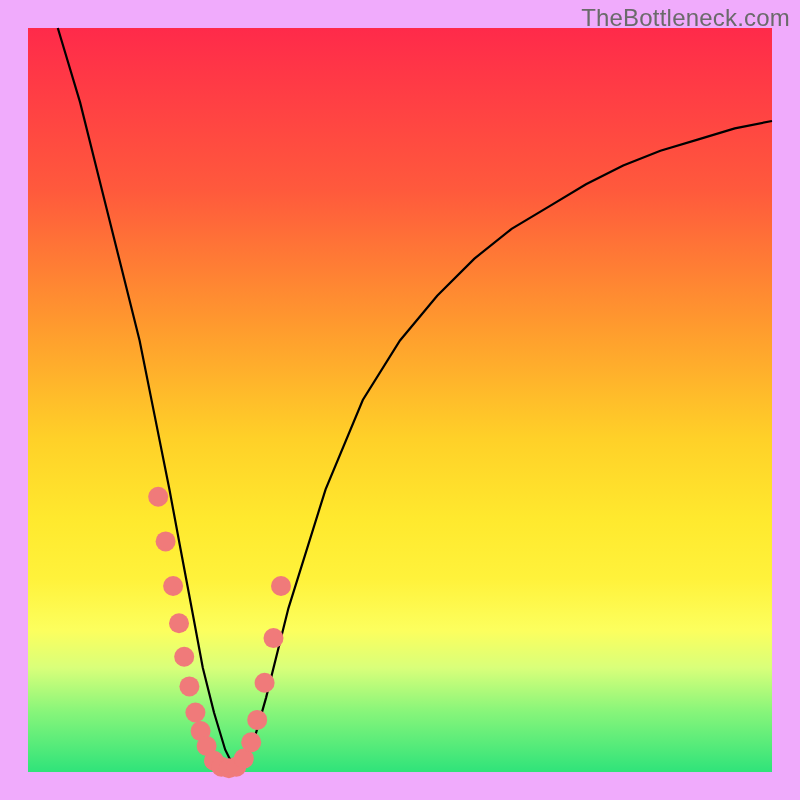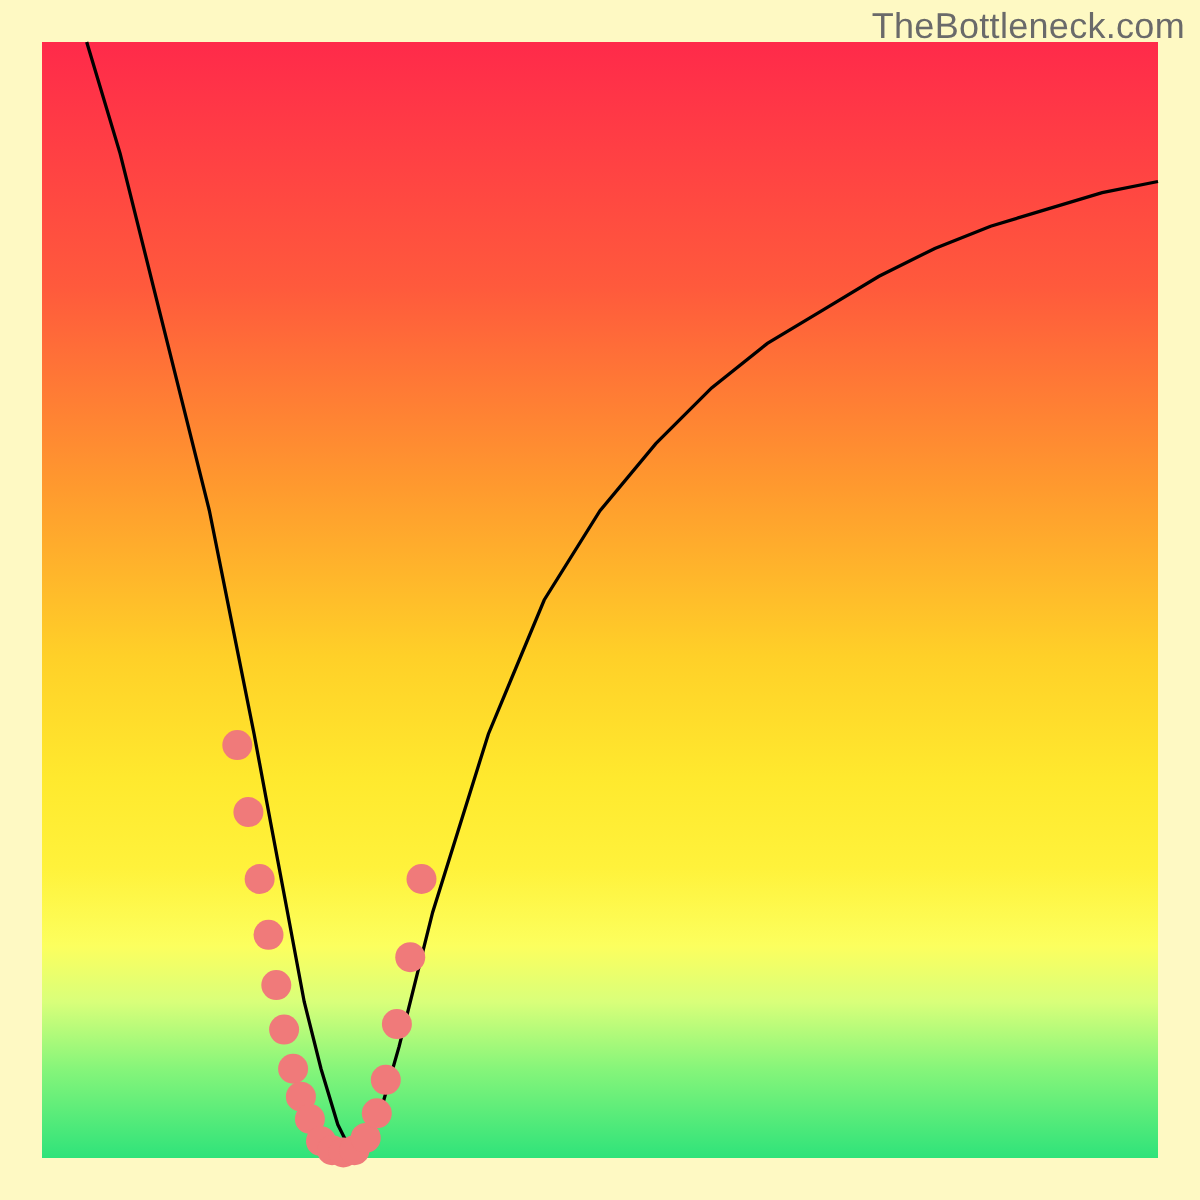--- a/index.html
+++ b/index.html
@@ -6,21 +6,21 @@
     margin: 0;
     padding: 0;
     width: 800px;
     height: 800px;
     overflow: hidden;
   }
   .canvas {
     position: relative;
     width: 800px;
     height: 800px;
-    background: #fef9c3;
+    background: #f0abfc;
   }
   .plot-area {
     position: absolute;
     left: 28px;
     top: 28px;
     width: 744px;
     height: 744px;
     background: linear-gradient(to bottom,
       #ff2a4a 0%,
       #ff5a3c 22%,

